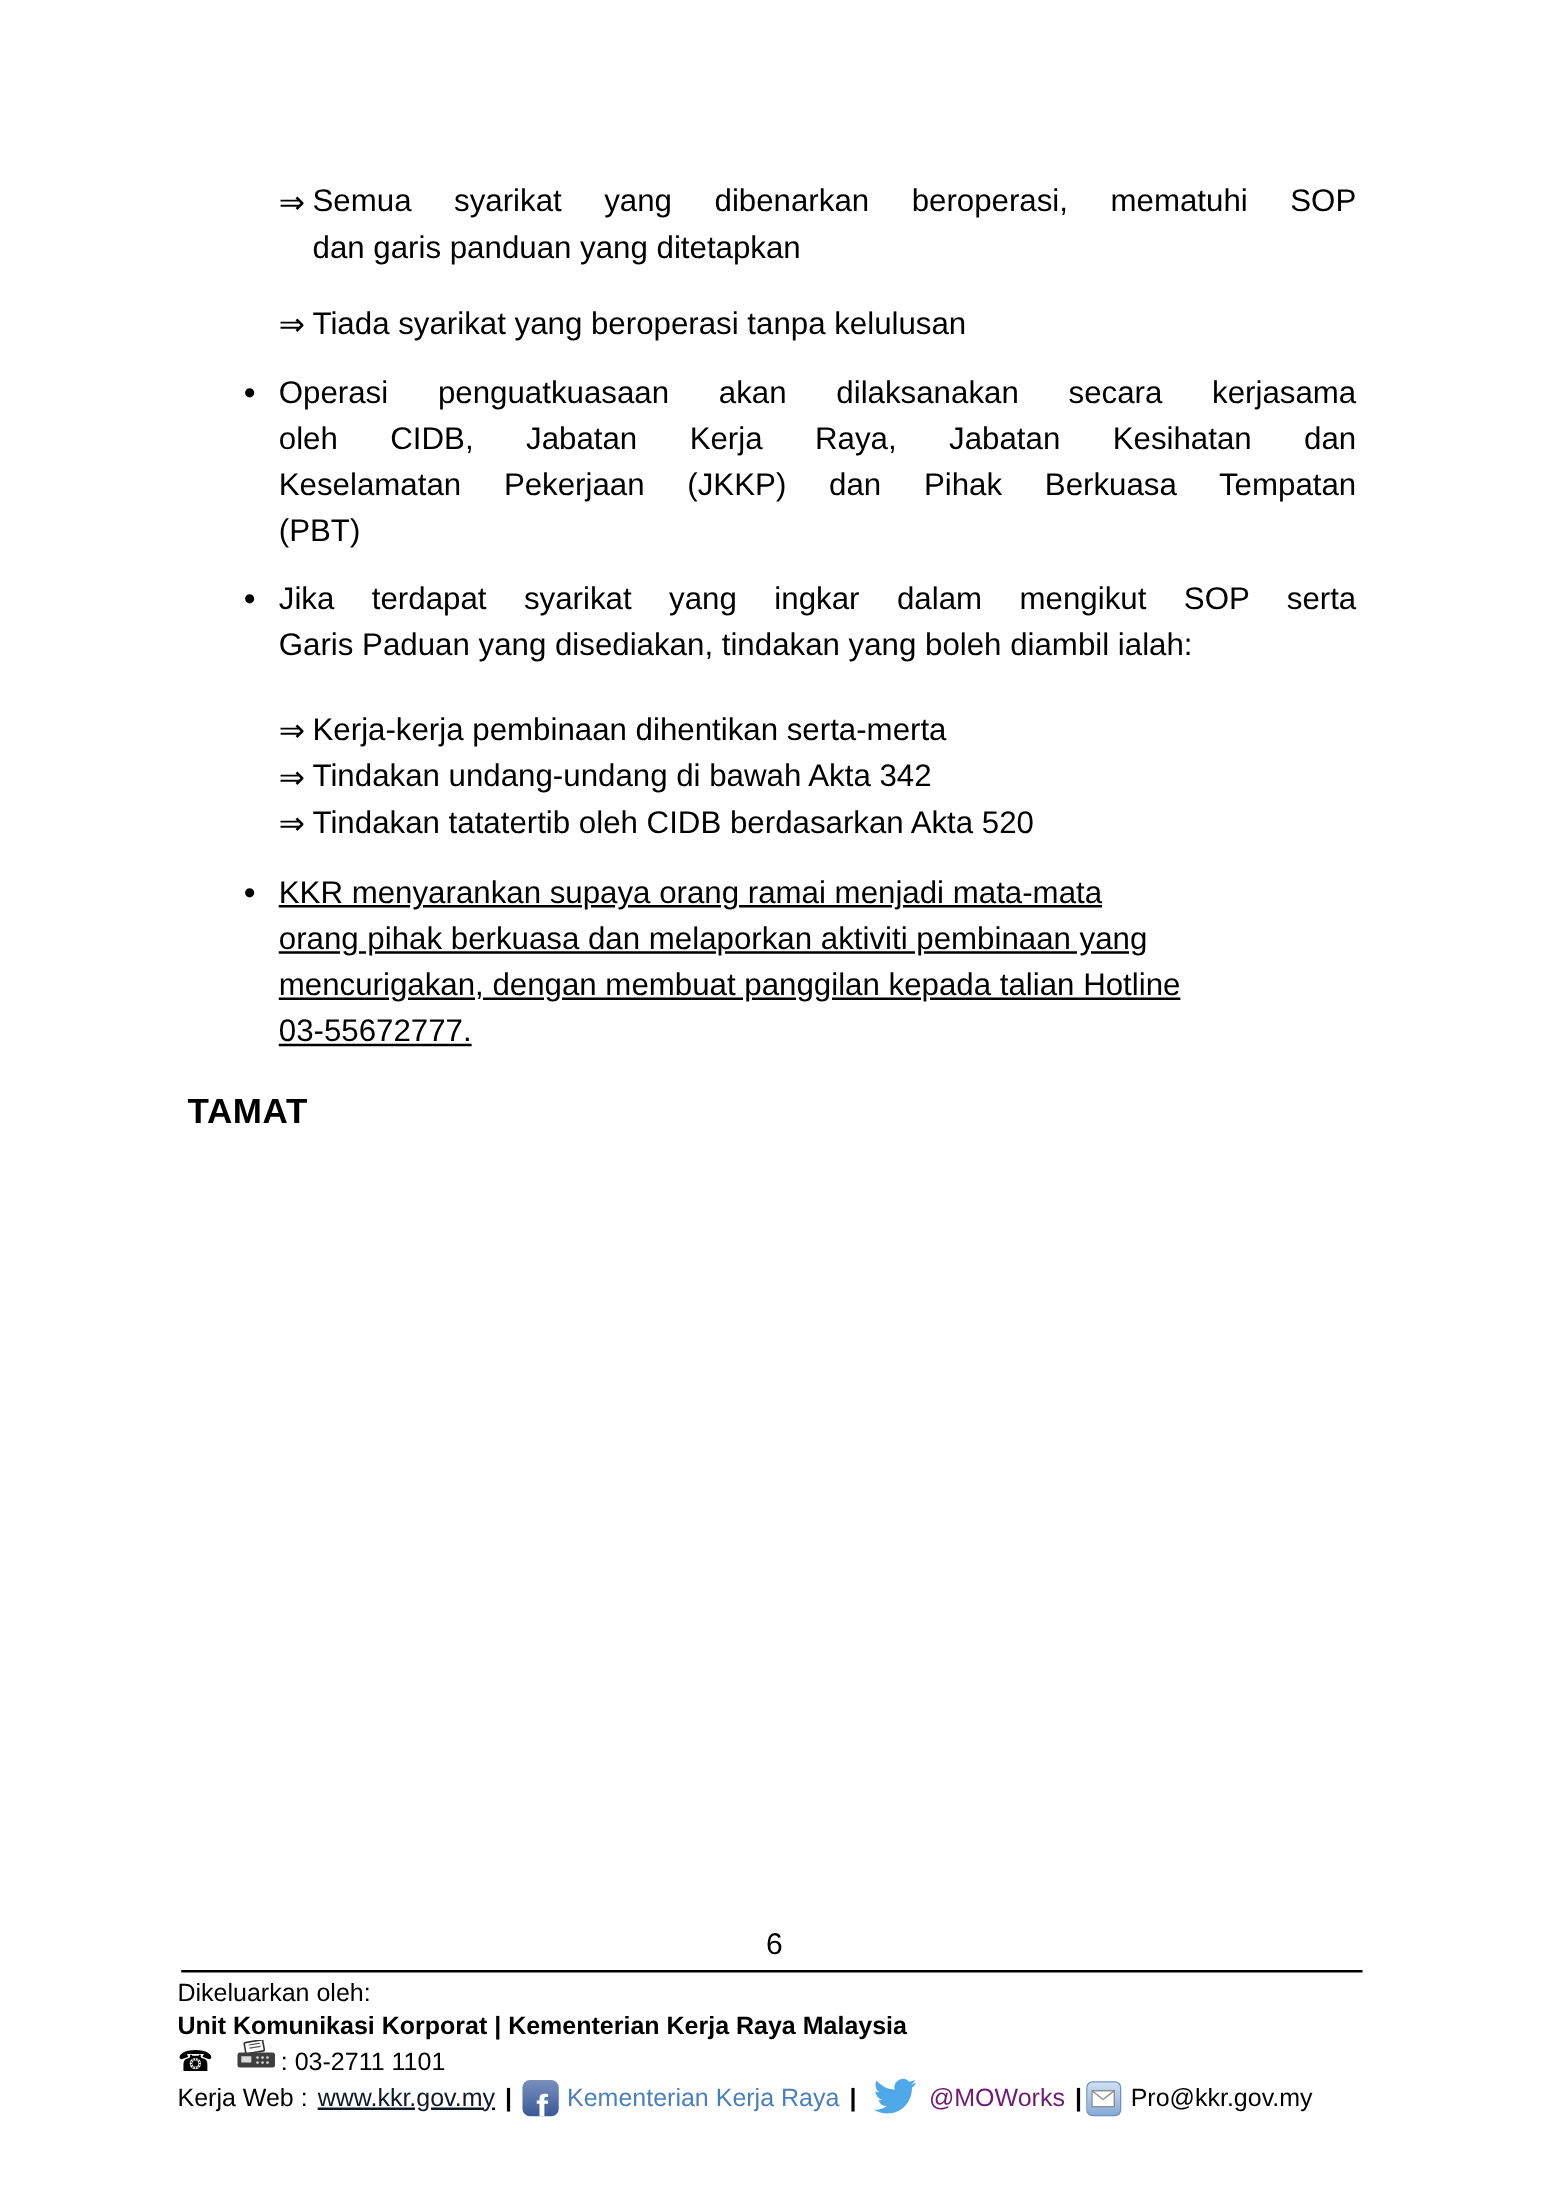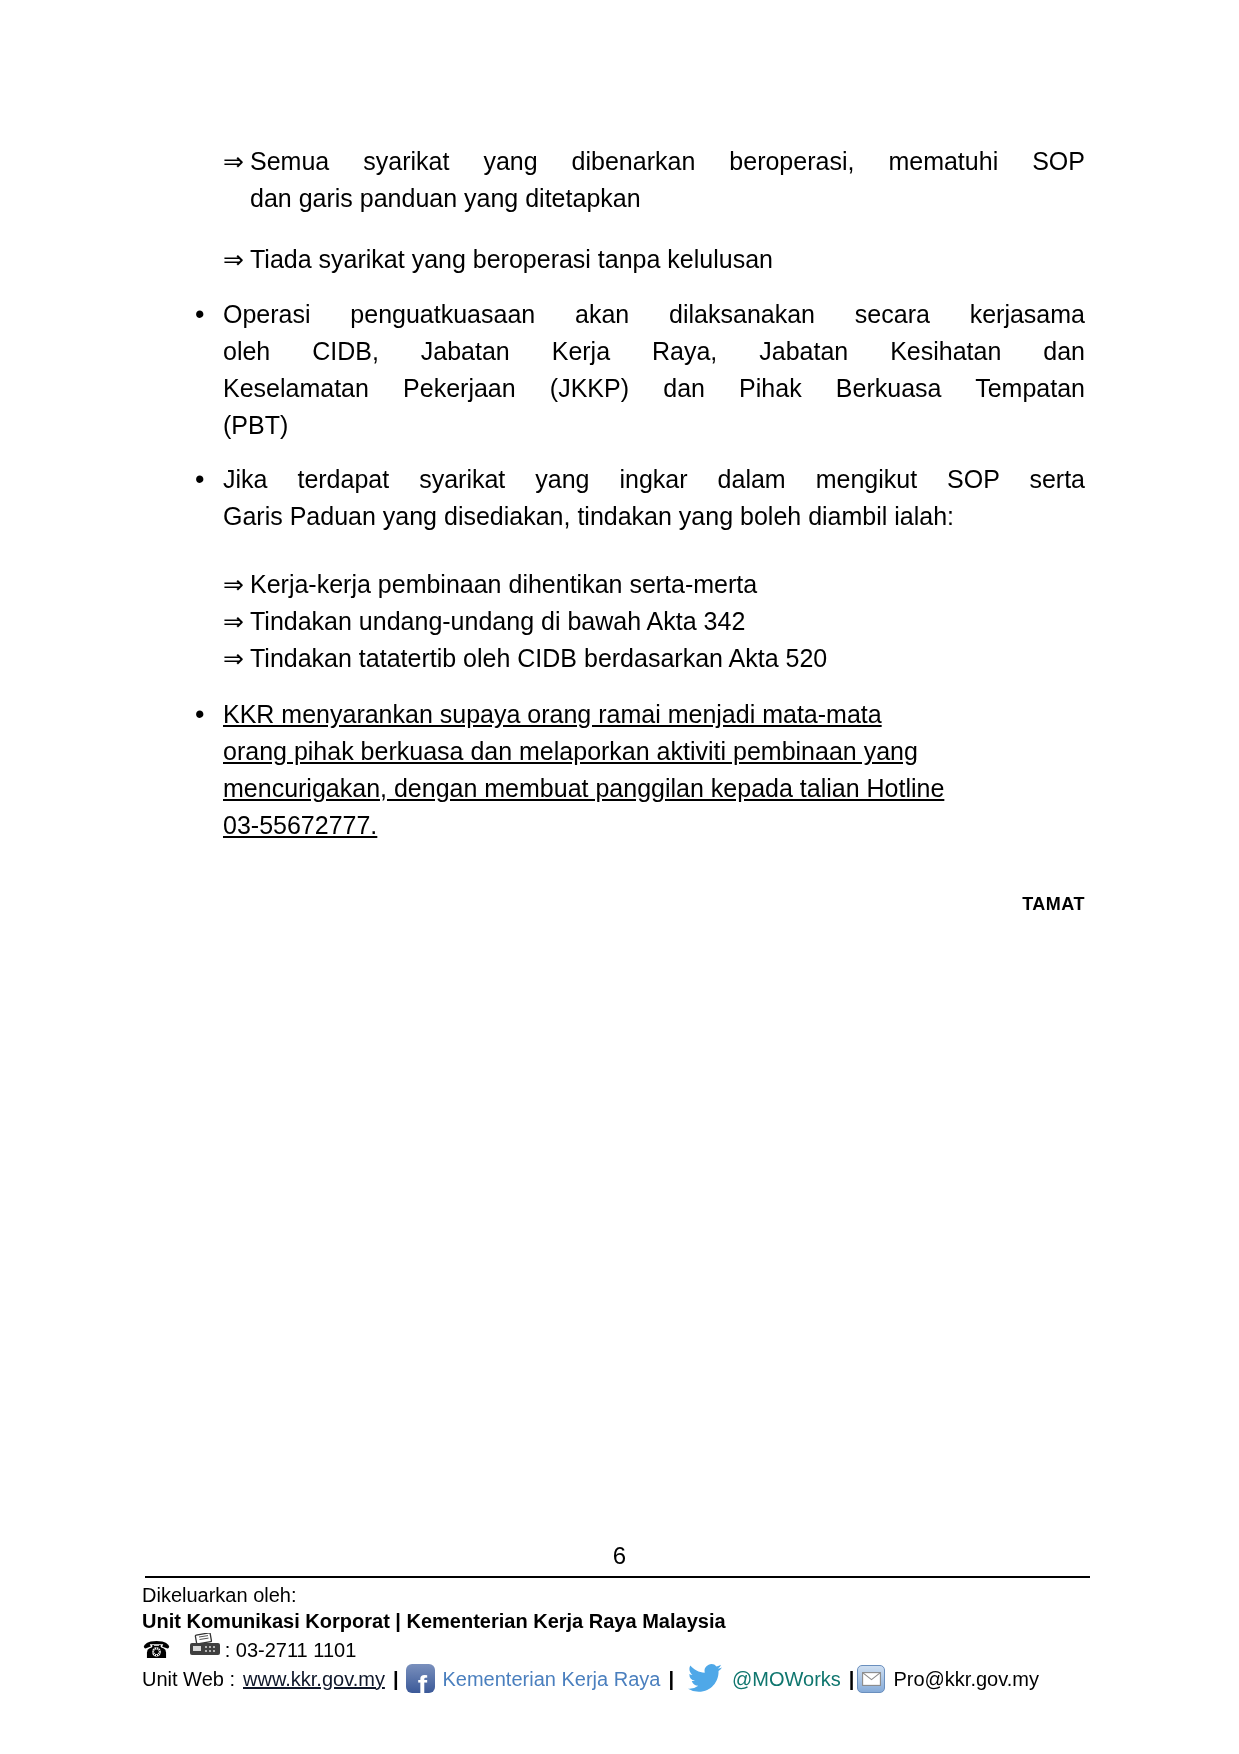--- a/index.html
+++ b/index.html
@@ -12,33 +12,33 @@
   .content{position:absolute;left:195px;top:143px;width:890px;font-size:25px;line-height:37px;}
   .blk{position:relative;}
   .blk .marker{position:absolute;left:0;top:0;line-height:37px;}
   .blk.arrow{margin-left:28px;padding-left:27px;}
   .blk.bullet{padding-left:28px;}
   .marker.bullet-dot{font-size:27px;}
   .marker.arrow-glyph{font-size:25px;font-family:"DejaVu Sans","Liberation Sans",sans-serif;}
   .tlines > div{text-align:justify;text-align-last:justify;}
   .tlines > div:last-child{text-align-last:left;}
   .blk.leftalign .tlines > div{text-align:center;text-align-last:left;text-decoration:underline;}
-  .end-marker{font-weight:bold;font-size:18px;margin-left:-45px;margin-top:42px;letter-spacing:0.5px;text-align:right;}
+  .end-marker{font-weight:bold;font-size:28px;margin-left:-45px;margin-top:26px;letter-spacing:0.5px;}
   
   .page-number{position:absolute;top:1541px;left:0;width:100%;text-align:center;font-size:24px;line-height:30px;}
   .footer-rule{position:absolute;top:1576px;left:145px;width:945px;height:2px;background:#000;border:none;margin:0;padding:0;}
   .footer{position:absolute;left:142px;top:1582px;width:1000px;font-size:20px;line-height:26px;}
   .f-line{white-space:nowrap;}
   .f-line.bold{font-weight:bold;font-size:20px;}
   .icon-line{display:flex;align-items:center;height:27px;margin-top:2px;}
   .tel-icon{font-family:"DejaVu Sans",sans-serif;font-size:23px;margin-right:10px;line-height:20px;}
   .fax-icon{margin:0 4px 0 8px;position:relative;top:-2px;}
   .web-link{color:#0f172a;text-decoration:underline;}
   .fb-text{color:#4a7fbe;}
-  .tw-text{color:#0f766e;}
+  .tw-text{color:#701a75;}
   .pipe{font-weight:bold;margin:0 8px;}
   .pipe.tight{margin:0 3px 0 8px;}
   .fb-icon{width:29px;height:29px;border-radius:6px;background:linear-gradient(#7a90bd,#3b5998);
     position:relative;overflow:hidden;margin:0 7px 0 0;flex:0 0 auto;}
   .fb-icon span{position:absolute;bottom:-7px;left:50%;transform:translateX(-34%);
     color:#fff;font-weight:bold;font-size:28px;line-height:28px;}
   .tw-icon{margin:0 6px 0 2px;flex:0 0 auto;position:relative;top:2px;}
   .mail-icon{width:28px;height:28px;border-radius:5px;border:1px solid #6a8fbe;
     background:linear-gradient(#cfdff1,#86abd8);display:flex;align-items:center;justify-content:center;
     margin:0 8px 0 0;flex:0 0 auto;box-sizing:border-box;}
@@ -137,21 +137,21 @@
             <circle cx="25" cy="14" r="1.1" fill="#cfcfcf"></circle>
           <circle cx="17" cy="18" r="1.1" fill="#cfcfcf"></circle>
             <circle cx="21" cy="18" r="1.1" fill="#cfcfcf"></circle>
             <circle cx="25" cy="18" r="1.1" fill="#cfcfcf"></circle>
         </svg>
       </span>
       <span>: 03-2711 1101</span>
     </div>
 
     <div class="icon-line">
-      <span>Unit Web :</span>
+      <span>Kerja Web :</span>
       <span style="width:8px"></span>
       <span class="web-link">www.kkr.gov.my</span>
       <span class="pipe">|</span>
       <span class="fb-icon">
           <span>f</span>
         </span>
       <span class="fb-text">Kementerian Kerja Raya</span>
       <span class="pipe">|</span>
       <span class="tw-icon">
         <svg width="42" height="34" viewBox="0 0 24 24">

